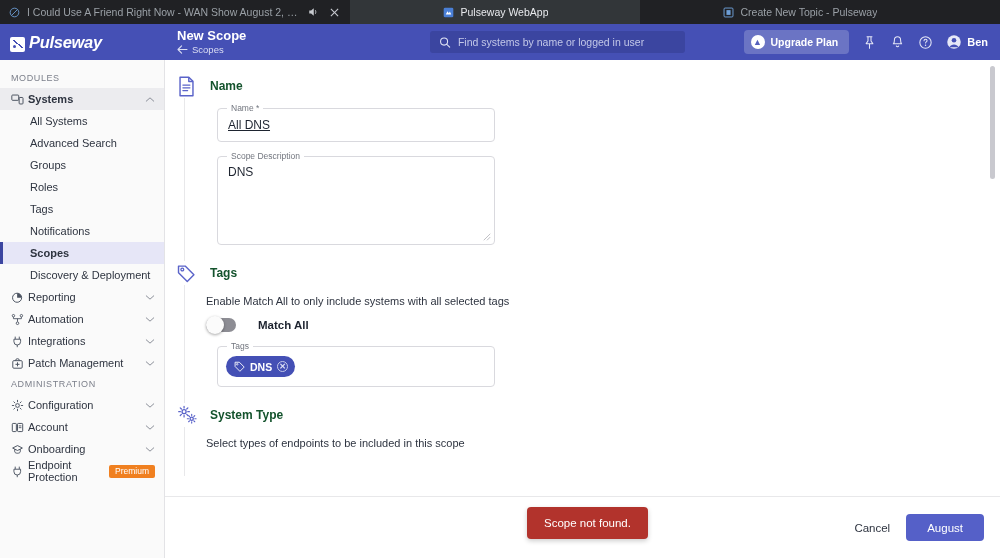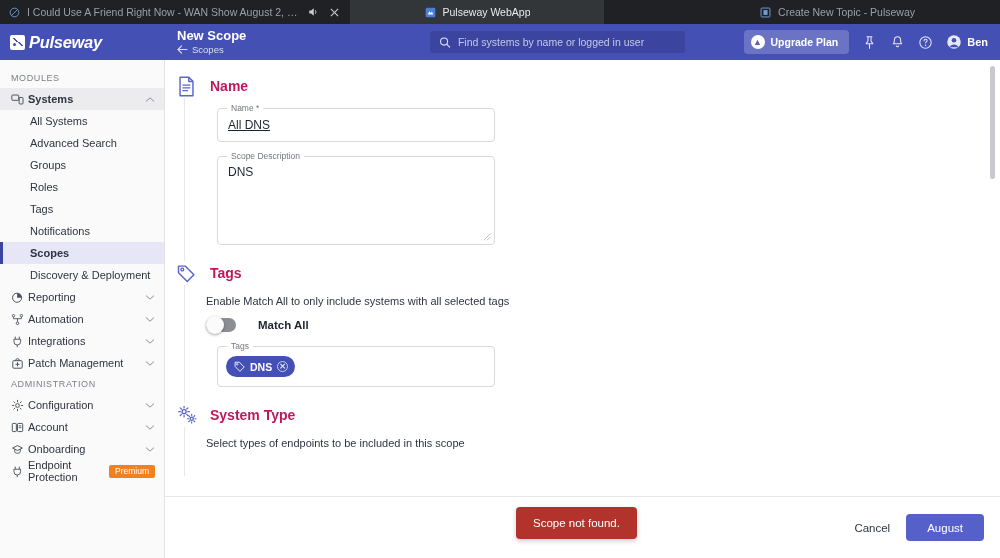--- a/index.html
+++ b/index.html
@@ -29,33 +29,33 @@
     width: 11px; height: 11px; flex: 0 0 11px;
     display: flex; align-items: center; justify-content: center;
   }
   .btab .tabtxt { overflow: hidden; text-overflow: ellipsis; }
   .tab-mute, .tab-close {
     width: 14px; height: 14px; flex: 0 0 14px;
     display: flex; align-items: center; justify-content: center;
     color: #c8cbd0;
   }
   .tab1 { width: 350px; }
-  .tab2 { width: 254px; justify-content: center; padding-left: 10px; }
-  .tab3 { width: 320px; justify-content: flex-end; }
+  .tab2 { width: 290px; justify-content: center; padding-left: 10px; }
+  .tab3 { width: 320px; justify-content: center; }
 
   
   .appheader {
     height: 36px; width: 1000px;
     background: #4550b5;
     display: flex; align-items: center;
     position: relative;
   }
   .brand {
     width: 165px; flex: 0 0 165px;
-    display: flex; align-items: center; gap: 4px;
+    display: flex; align-items: flex-end; gap: 4px;
     padding-left: 10px;
   }
   .brand-mark {
     width: 15px; height: 15px;
     background: #ffffff; border-radius: 2px;
     position: relative;
   }
   .brand-mark::after {
     content: ""; position: absolute;
     left: 2.5px; top: 3px; width: 10px; height: 8px;
@@ -182,21 +182,21 @@
     position: absolute; right: 5px; top: 6px;
     width: 5px; height: 113px;
     background: #c9c9cf; border-radius: 3px; cursor: pointer;
   }
   .section { position: relative; }
   .sec-head {
     display: flex; align-items: center; gap: 11px;
     padding-left: 12px; height: 24px;
   }
   .sec-icon { width: 22px; flex: 0 0 22px; color: #5a63c9; display: flex; }
-  .sec-title { font-size: 14px; font-weight: bold; color: #be185d; }
+  .sec-title { font-size: 12px; font-weight: bold; color: #14532d; }
   .sec-body {
     margin-left: 19px;
     border-left: 1px solid #e8e8ea;
     padding: 10px 0 16px 21px;
   }
   .helptext { font-size: 11px; color: #2e3440; margin-bottom: 11px; }
 
   
   .fieldset {
     position: relative;
@@ -257,21 +257,21 @@
     font-size: 8px; line-height: 1; cursor: pointer;
   }
 
   
   .footer {
     height: 62px; border-top: 1px solid #e8e8ea;
     background: #fff; display: flex; align-items: center;
     padding: 0 16px; position: relative;
   }
   .toast {
-    position: absolute; left: 351px; top: 10px;
+    position: absolute; left: 362px; top: 10px;
     background: #b2332c; color: #fff;
     font-size: 11.5px; border-radius: 4px;
     padding: 10px 17px;
     box-shadow: 0 2px 5px rgba(0,0,0,.2);
   }
   .foot-right { margin-left: auto; display: flex; align-items: center; gap: 16px; }
   .btn-cancel {
     background: none; border: none; cursor: pointer;
     font-size: 11.5px; color: #2e3440;
     font-family: "Liberation Sans", sans-serif;

